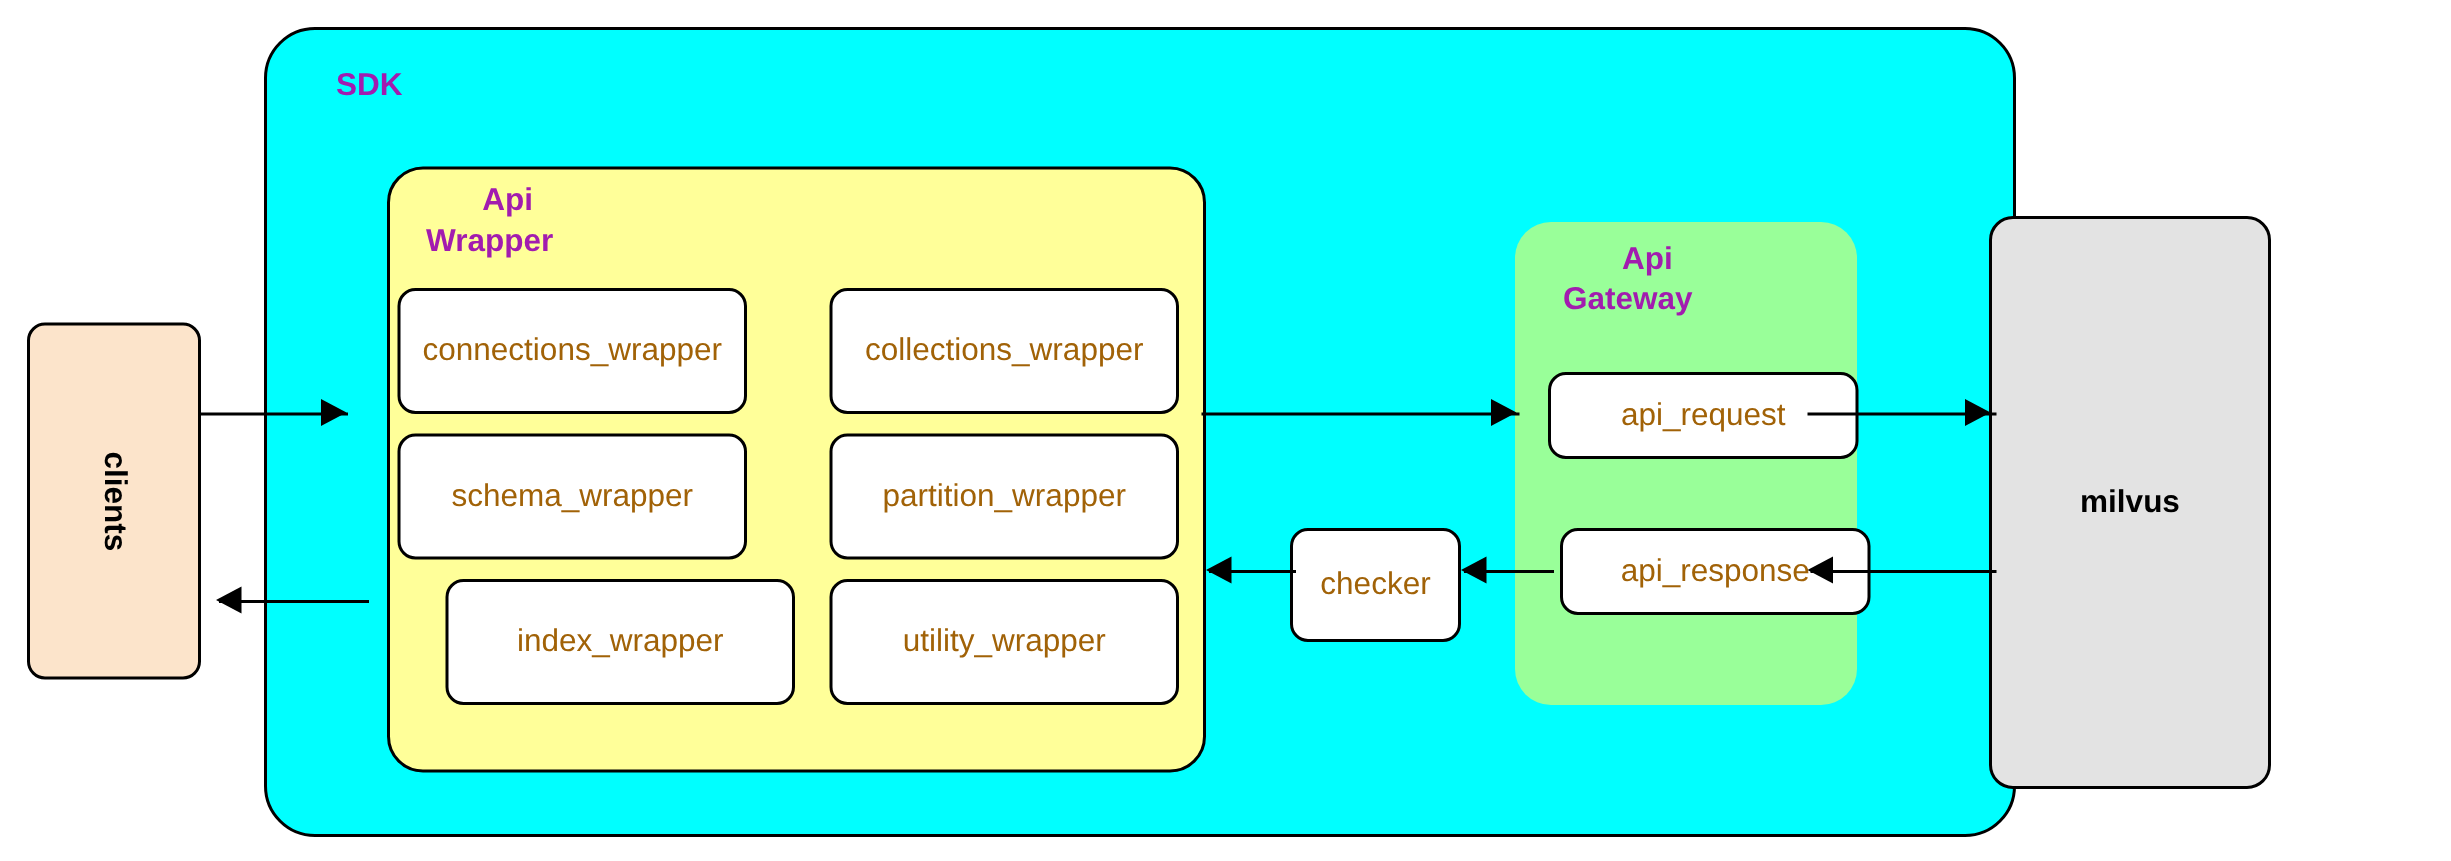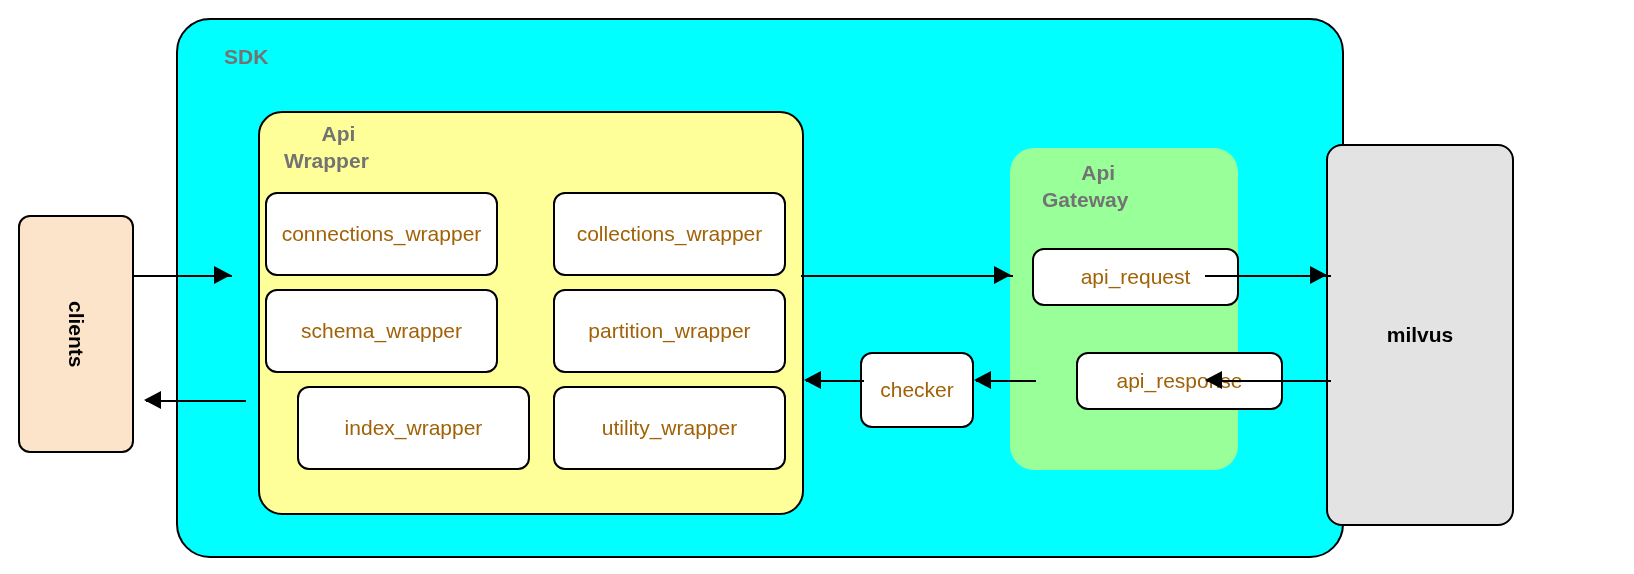--- a/index.html
+++ b/index.html
@@ -55,21 +55,21 @@
     border-radius: 24px;
     border: none;
     display: block;
   }
 
   
   .group-title {
     position: absolute;
     font-weight: bold;
     font-size: 21px;
-    color: #737373;
+    color: #a21caf;
     line-height: 1.28;
     white-space: pre-line;
   }
   #sdk-title { left: 46px; top: 24px; }
   #api-wrapper-title { left: 24px; top: 8px; text-indent: 24px; }
   #api-gateway-title { left: 32px; top: 12px; text-indent: 26px; }
 
   
   .node {
     background: #ffffff;
@@ -80,21 +80,21 @@
   .wrapper-node { width: 233px; height: 84px; }
   #n-connections { left: 265px; top: 192px; }
   #n-collections { left: 553px; top: 192px; border-radius: 12px; }
   #n-schema      { left: 265px; top: 289px; align-items: center; }
   #n-partition   { left: 553px; top: 289px; align-items: center; }
   #n-index       { left: 265px; top: 386px; margin-left: 32px; }
   #n-utility     { left: 553px; top: 386px; }
 
   .gateway-node { width: 207px; height: 58px; }
   #n-api-request  { left: 1032px; top: 248px; }
-  #n-api-response { left: 1076px; top: 352px; }
+  #n-api-response { left: 1040px; top: 352px; }
 
   #n-checker {
     left: 860px;
     top: 352px;
     width: 114px;
     height: 76px;
   }
 
   
   #clients-box {

